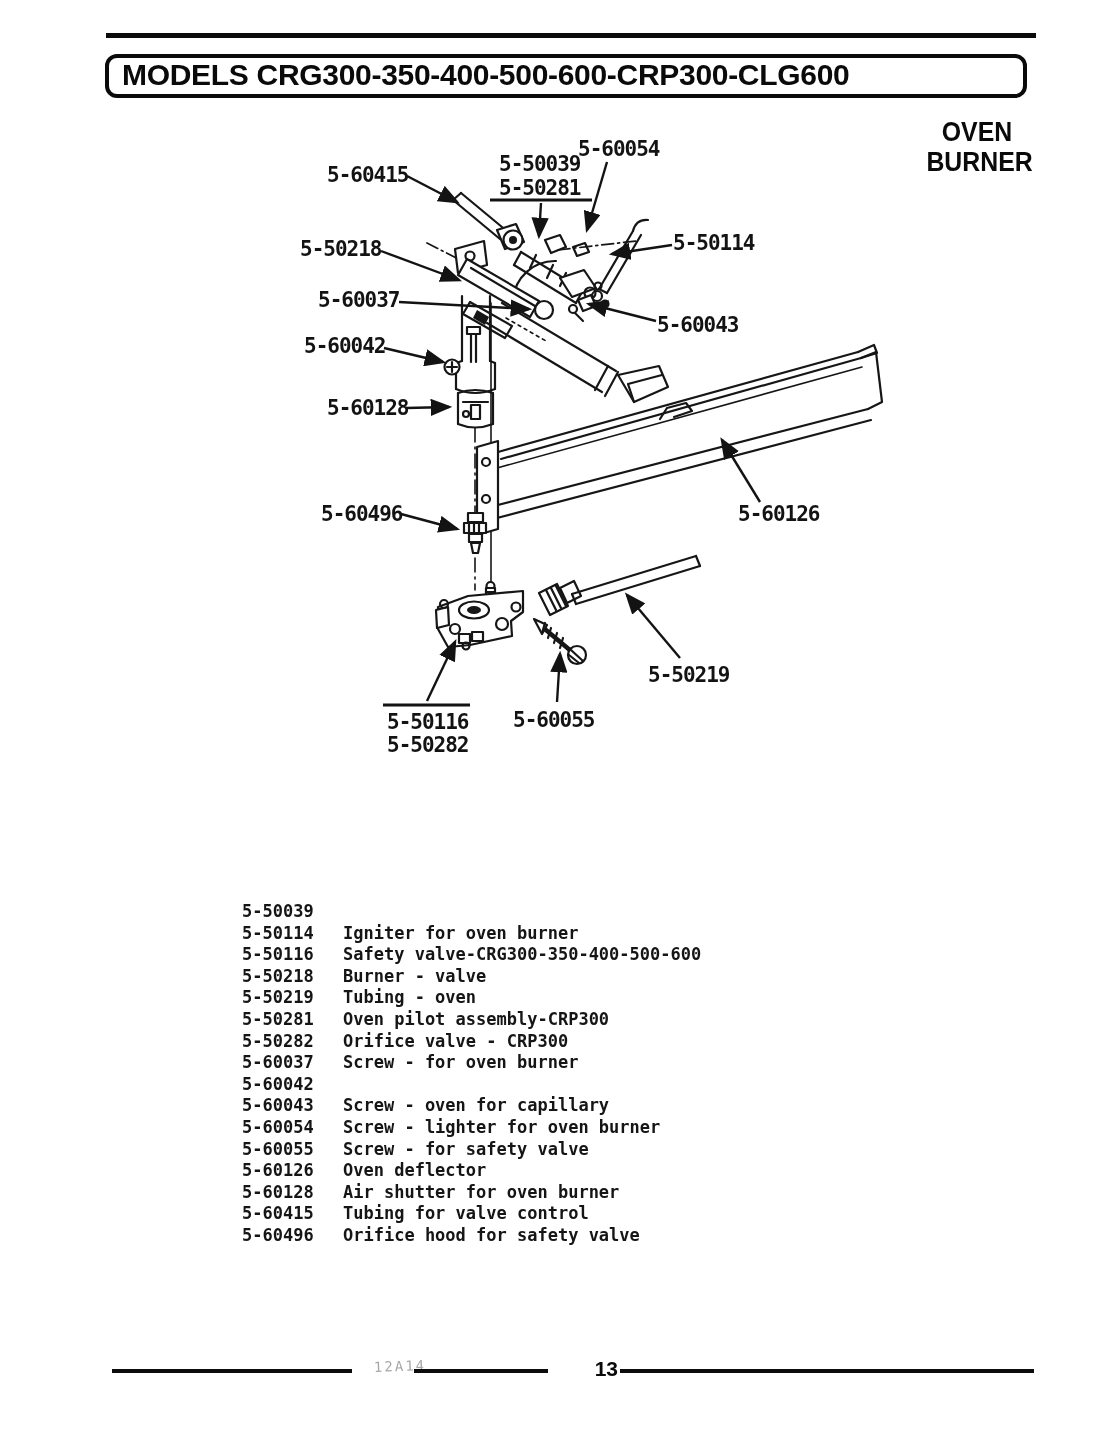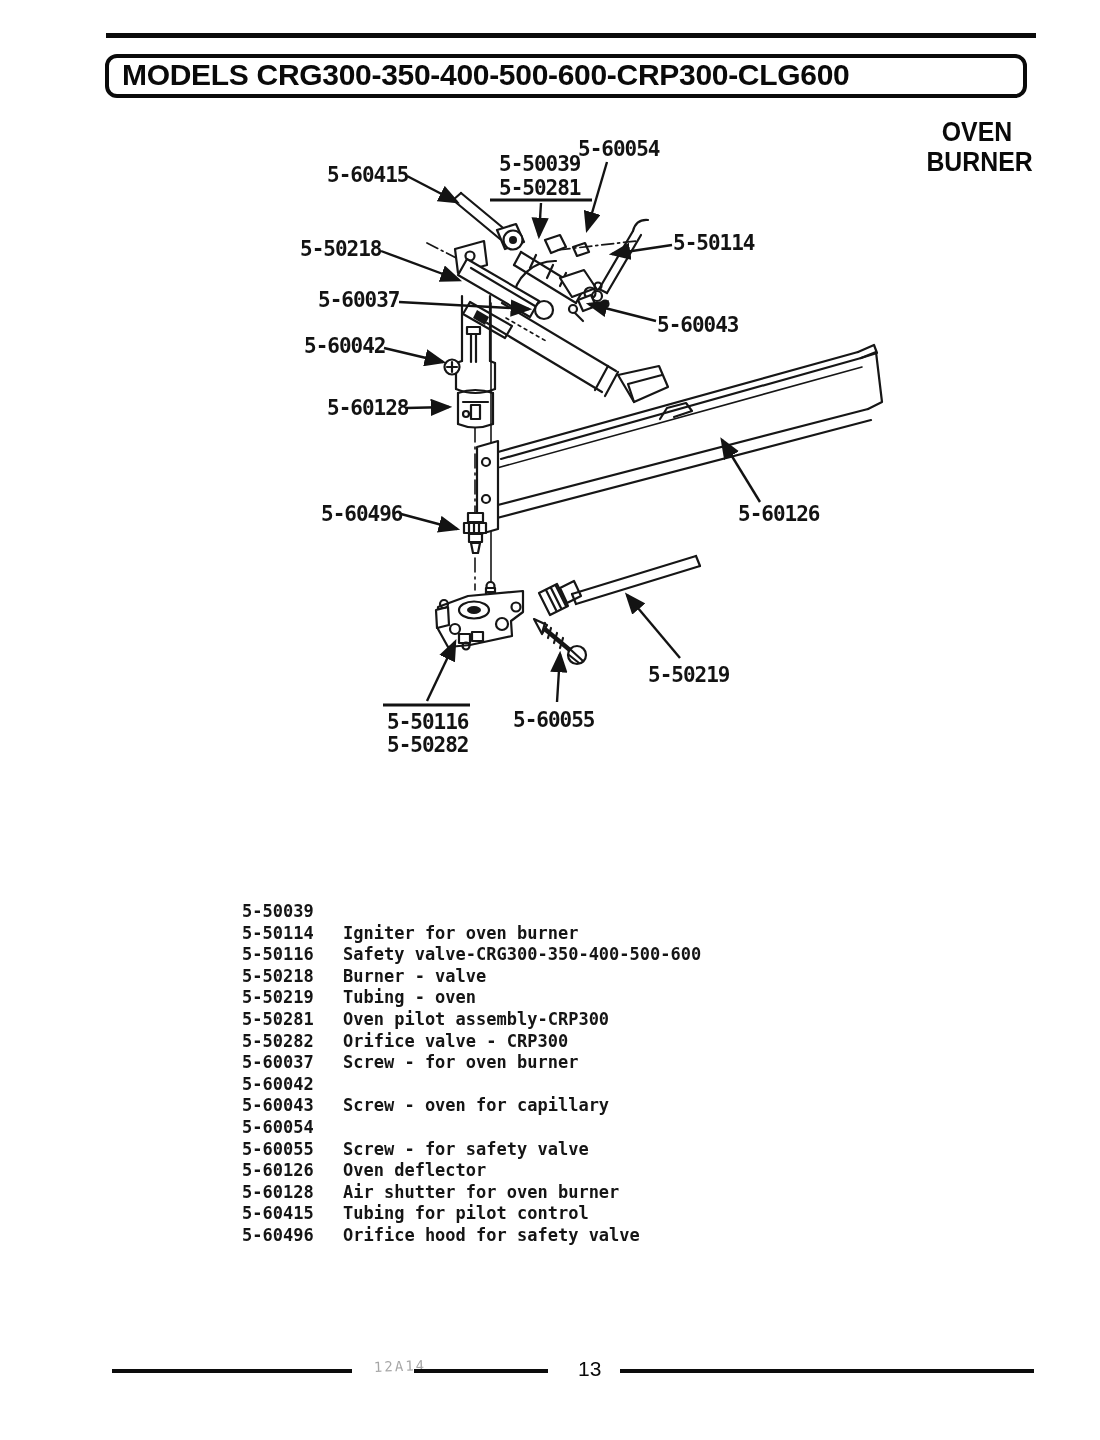--- a/index.html
+++ b/index.html
@@ -40,22 +40,22 @@
   .footer-line{position:absolute;height:4px;background:#0c0c0c;top:1369px;}
   .footer-line.l1{left:112px;width:240px;}
   .footer-line.l2{left:414px;width:134px;}
   .footer-line.l3{left:620px;width:414px;}
   .footer-stamp{
     position:absolute;left:360px;top:1358px;width:80px;text-align:center;
     font-family:"DejaVu Sans Mono",monospace;font-size:14px;color:#222;
     opacity:.40;transform:rotate(-2deg);letter-spacing:2px;
   }
   .page-number{
-    position:absolute;left:578px;top:1357px;width:40px;text-align:left;
-    font-family:"Liberation Sans",sans-serif;font-weight:normal;font-size:21px;color:#0a0a0a;
+    position:absolute;left:578px;top:1357px;width:40px;text-align:right;
+    font-family:"Liberation Sans",sans-serif;font-weight:bold;font-size:21px;color:#0a0a0a;
   }
 </style>
 </head>
 <body>
 
 <div class="page">
 
   <div class="top-rule"></div>
 
   <div class="header-box">
@@ -274,25 +274,25 @@
       <div class="part-row"><span class="part-number">5-50039</span></div>
       <div class="part-row"><span class="part-number">5-50114</span><span class="part-desc">Igniter for oven burner</span></div>
       <div class="part-row"><span class="part-number">5-50116</span><span class="part-desc">Safety valve-CRG300-350-400-500-600</span></div>
       <div class="part-row"><span class="part-number">5-50218</span><span class="part-desc">Burner - valve</span></div>
       <div class="part-row"><span class="part-number">5-50219</span><span class="part-desc">Tubing - oven</span></div>
       <div class="part-row"><span class="part-number">5-50281</span><span class="part-desc">Oven pilot assembly-CRP300</span></div>
       <div class="part-row"><span class="part-number">5-50282</span><span class="part-desc">Orifice valve - CRP300</span></div>
       <div class="part-row"><span class="part-number">5-60037</span><span class="part-desc">Screw - for oven burner</span></div>
       <div class="part-row"><span class="part-number">5-60042</span></div>
       <div class="part-row"><span class="part-number">5-60043</span><span class="part-desc">Screw - oven for capillary</span></div>
-      <div class="part-row"><span class="part-number">5-60054</span></div>
+      <div class="part-row"><span class="part-number">5-60054</span><span class="part-desc">Screw - lighter for oven burner</span></div>
       <div class="part-row"><span class="part-number">5-60055</span><span class="part-desc">Screw - for safety valve</span></div>
       <div class="part-row"><span class="part-number">5-60126</span><span class="part-desc">Oven deflector</span></div>
       <div class="part-row"><span class="part-number">5-60128</span><span class="part-desc">Air shutter for oven burner</span></div>
-      <div class="part-row"><span class="part-number">5-60415</span><span class="part-desc">Tubing for pilot control</span></div>
+      <div class="part-row"><span class="part-number">5-60415</span><span class="part-desc">Tubing for valve control</span></div>
       <div class="part-row"><span class="part-number">5-60496</span><span class="part-desc">Orifice hood for safety valve</span></div>
     </div>
 
   <div class="footer-line l1"></div>
   <div class="footer-stamp">12A14</div>
   <div class="footer-line l2"></div>
   <div class="page-number">13</div>
   <div class="footer-line l3"></div>
 
 </div>

